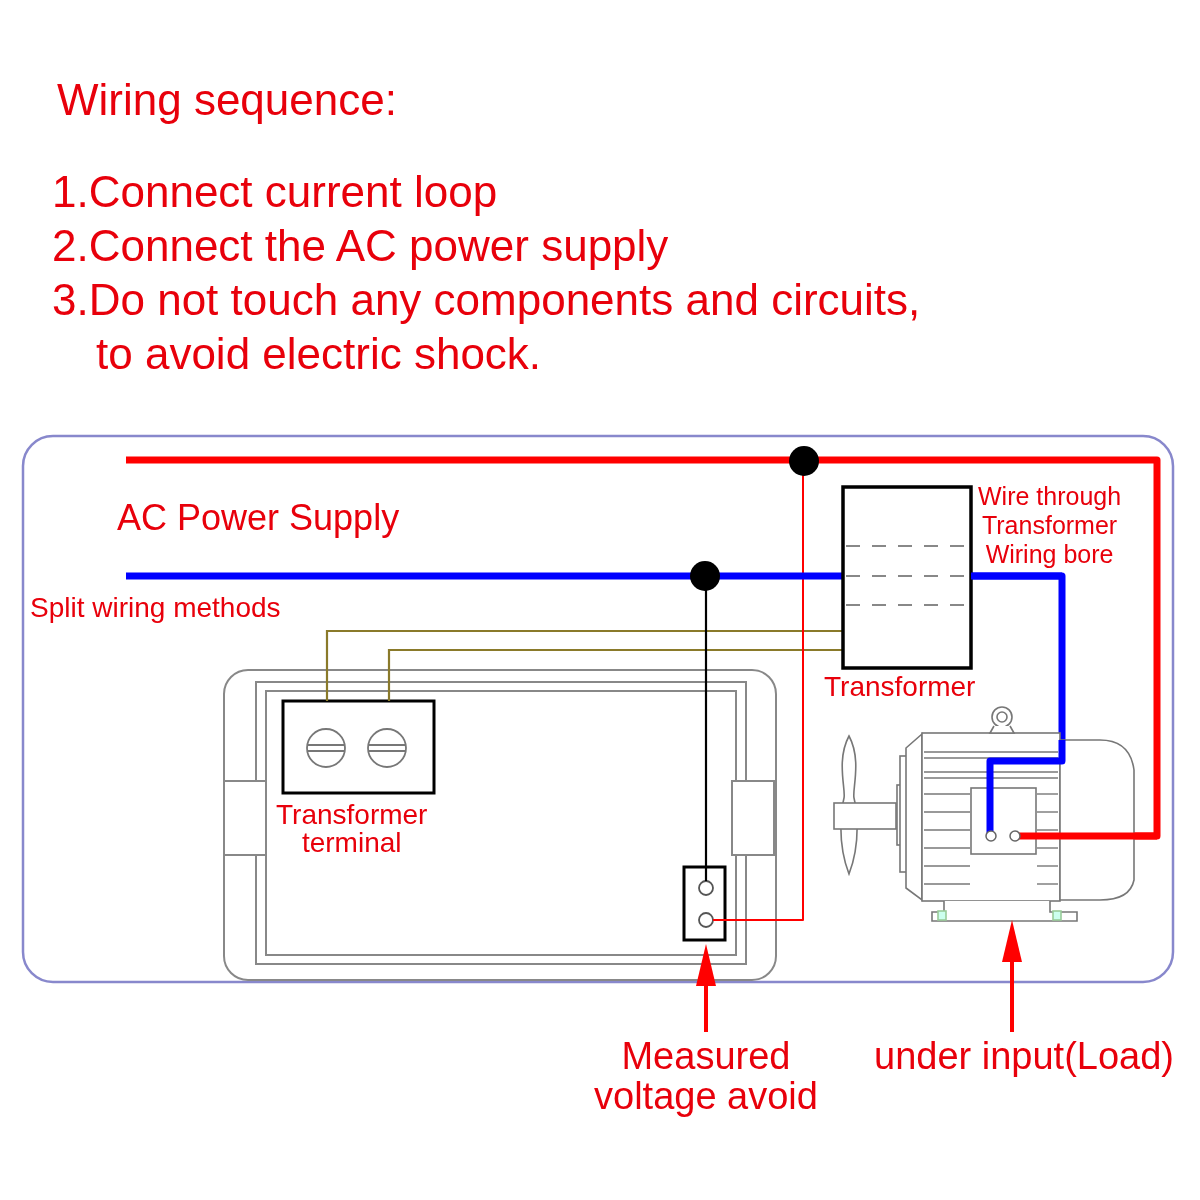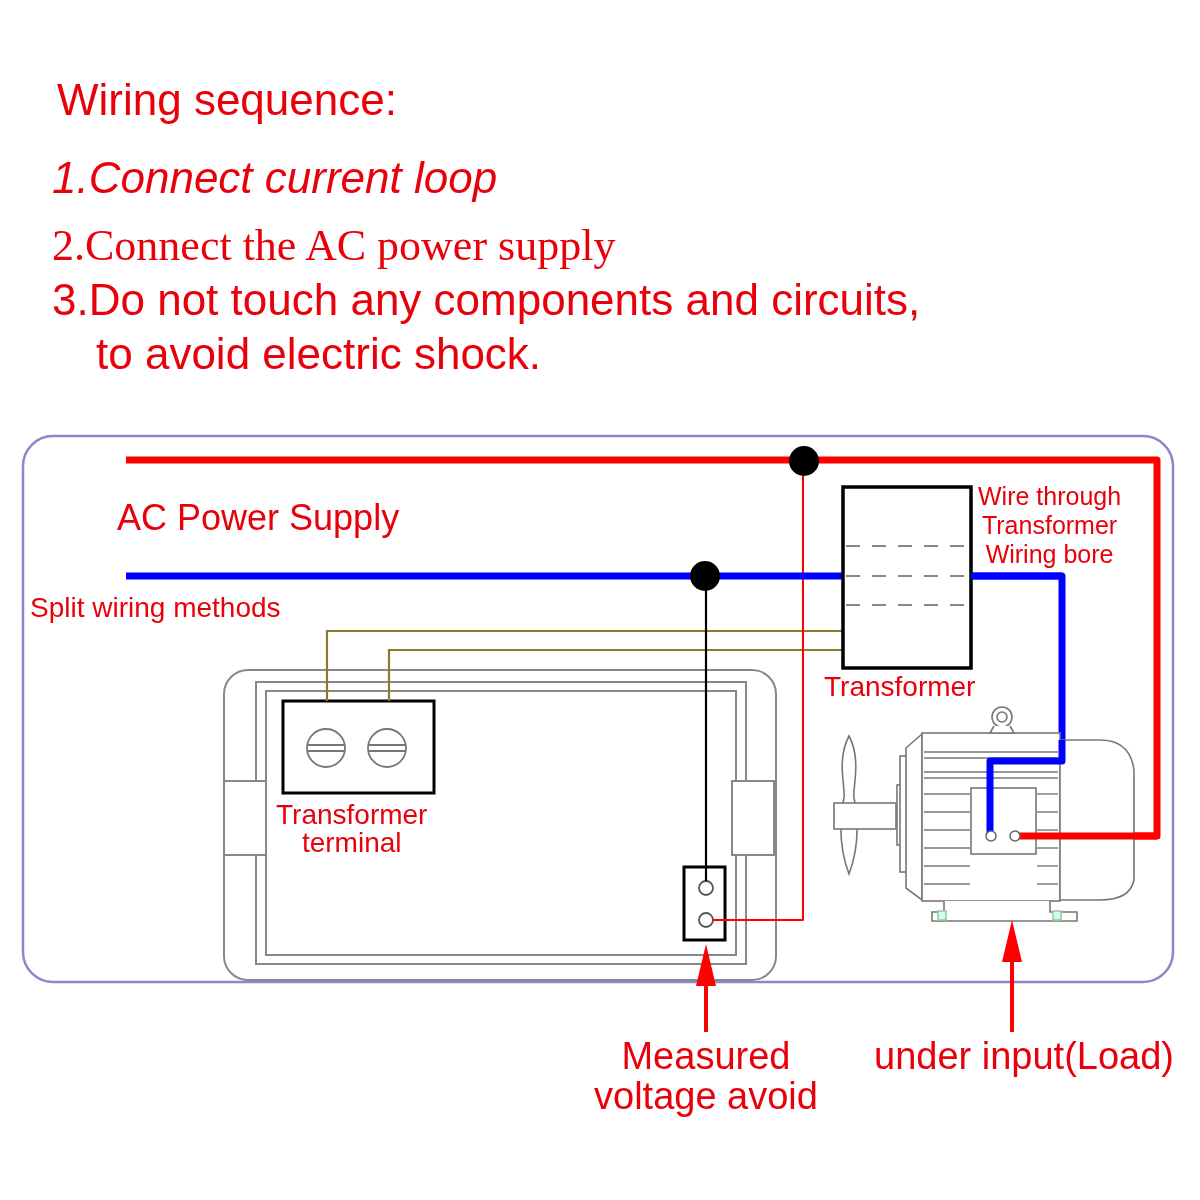--- a/index.html
+++ b/index.html
@@ -1,22 +1,22 @@
 <!DOCTYPE html>
 <html><head>
   <meta charset="utf-8">
   <style>
     html, body { margin: 0; padding: 0; background: #ffffff; }
     body { width: 1200px; height: 1200px; position: relative; overflow: hidden;
            font-family: "Liberation Sans", sans-serif; }
     .txt { position: absolute; color: #e8000b; font-family: "Liberation Sans", sans-serif; white-space: nowrap; line-height: 1; }
     #title { left: 26px; top: 78px; font-size: 44px; margin-left: 31px; }
     .step { font-size: 44px; left: 52px; }
-    #s1 { top: 156px; font-style: italic; }
-    #s2 { top: 224px; font-family: Liberation Serif, serif; }
+    #s1 { top: 170px; }
+    #s2 { top: 224px; }
     #s3 { top: 278px; }
     #s3b { top: 332px; left: 96px; }
     #ac-label { left: 117px; top: 500px; font-size: 36px; }
     #split-label { left: 30px; top: 594px; font-size: 28px; }
     #bore-label { left: 978px; top: 482px; font-size: 25px; line-height: 29px; text-align: center; }
     #xf-label { left: 824px; top: 673px; font-size: 28px; }
     #term-label { left: 276px; top: 801px; font-size: 28px; line-height: 28px; text-align: center; }
     #meas-label { left: 594px; top: 1036px; font-size: 38px; line-height: 40px; text-align: center; }
     #dut-label { left: 874px; top: 1036px; font-size: 38px; line-height: 40px; text-align: center; }
     svg#diagram { position: absolute; left: 0; top: 0; }

